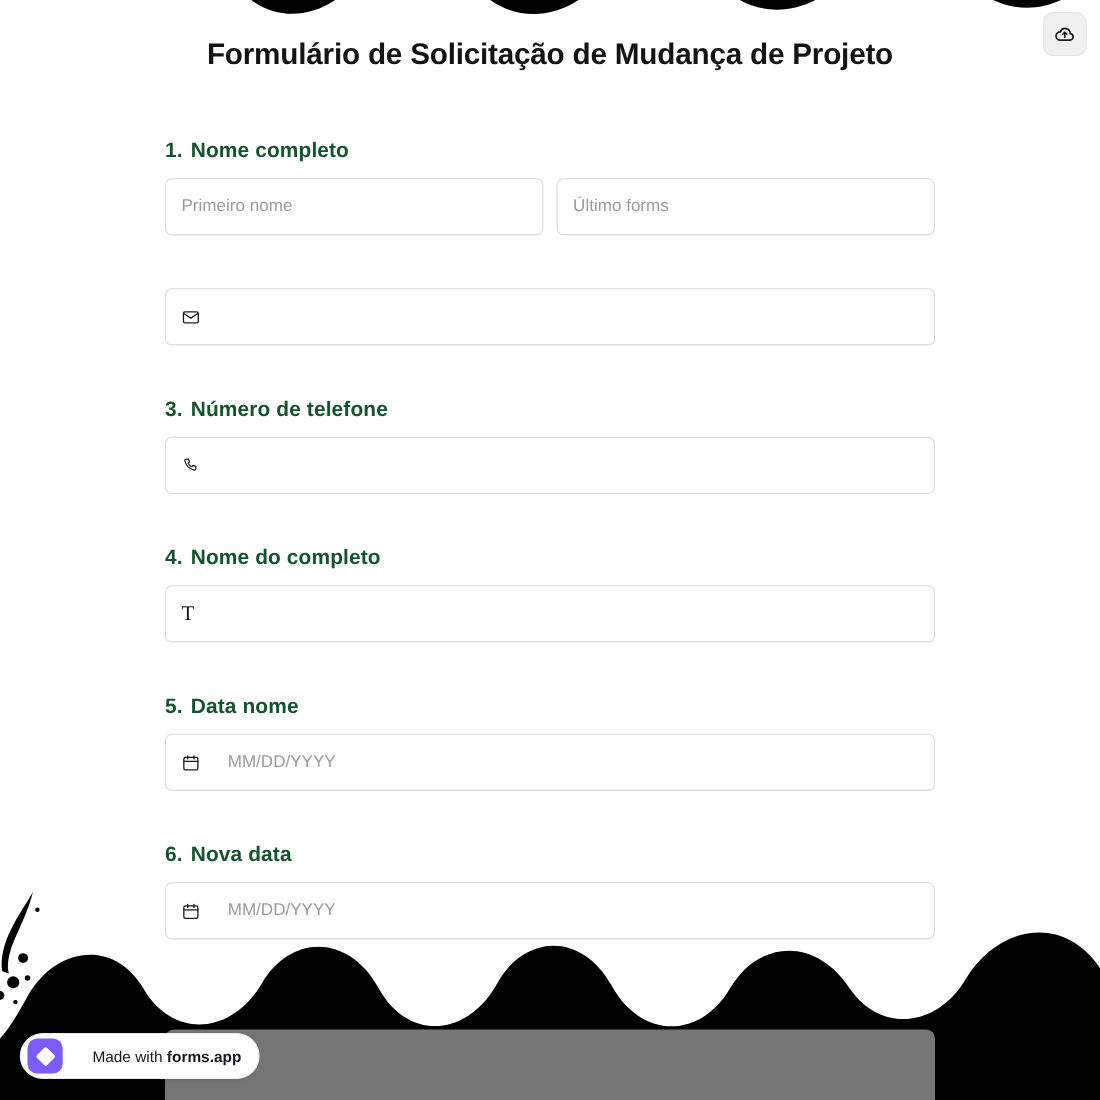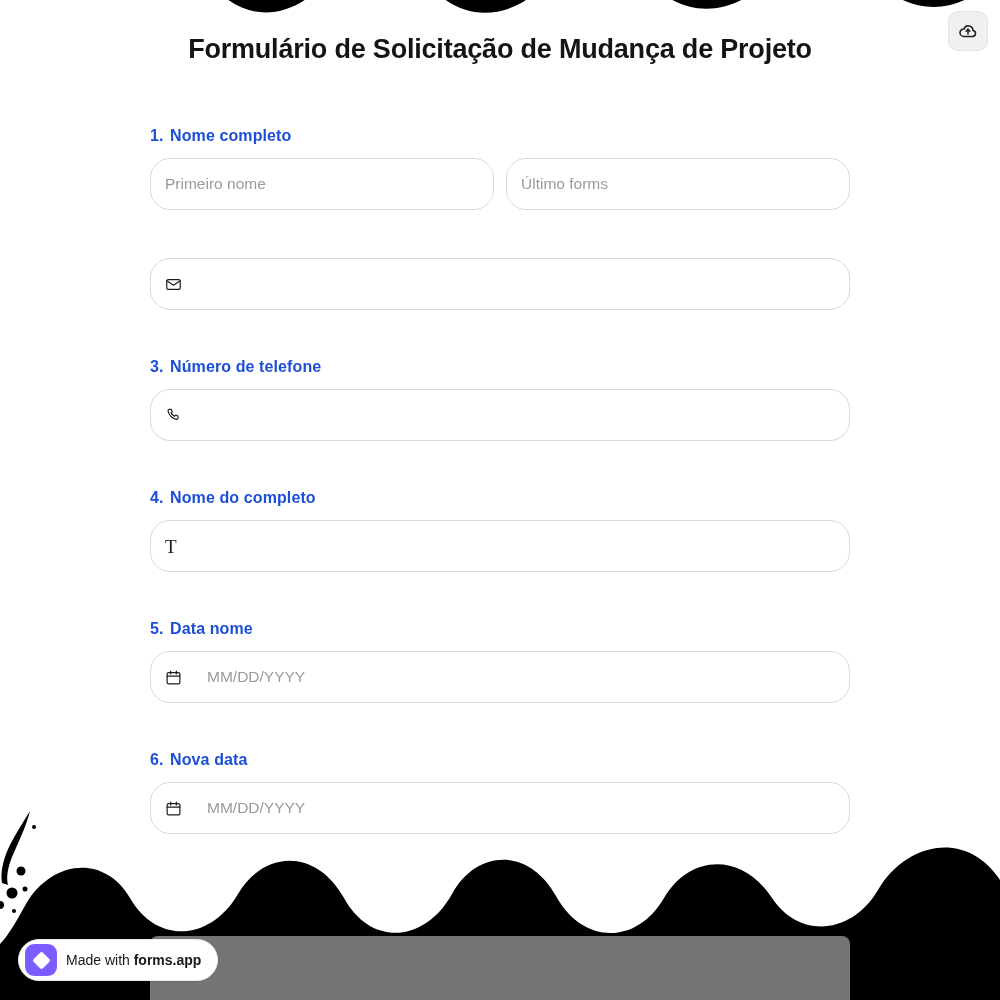--- a/index.html
+++ b/index.html
@@ -73,33 +73,33 @@
     color: #141414;
     letter-spacing: -0.2px;
   }
   .fields {
     width: 700px;
     margin: 0 auto;
     padding-top: 62px;
   }
   .field { margin-bottom: 48px; }
   .field-label {
-    font-size: 16px;
+    font-size: 19px;
     font-weight: 600;
-    color: #1d4ed8;
+    color: #14532d;
     margin-bottom: 13px;
     letter-spacing: 0.1px;
   }
   .field-label .num { margin-right: 2px; }
   .row-2 { display: flex; gap: 12px; }
   .input {
     position: relative;
     height: 52px;
     border: 1px solid #d9d9d9;
-    border-radius: 20px;
+    border-radius: 6px;
     background: #fff;
     display: flex;
     align-items: center;
     padding: 0 14px;
     font-size: 15.5px;
     color: #8a8a8a;
     overflow: hidden;
   }
   .input.half { flex: 1; }
   .input.full { width: 100%; }
@@ -125,21 +125,21 @@
     position: absolute;
     left: 18px;
     bottom: 19px;
     height: 42px;
     padding: 0 16px 0 6px;
     background: #fff;
     border: 1px solid #ececec;
     border-radius: 21px;
     display: flex;
     align-items: center;
-    gap: 9px;
+    gap: 27px;
     z-index: 60;
     box-shadow: 0 1px 3px rgba(0,0,0,.08);
     cursor: pointer;
   }
   .mw-logo {
     width: 32px; height: 32px;
     border-radius: 9px;
     background: #7c5cff;
     display: flex; align-items: center; justify-content: center;
   }

